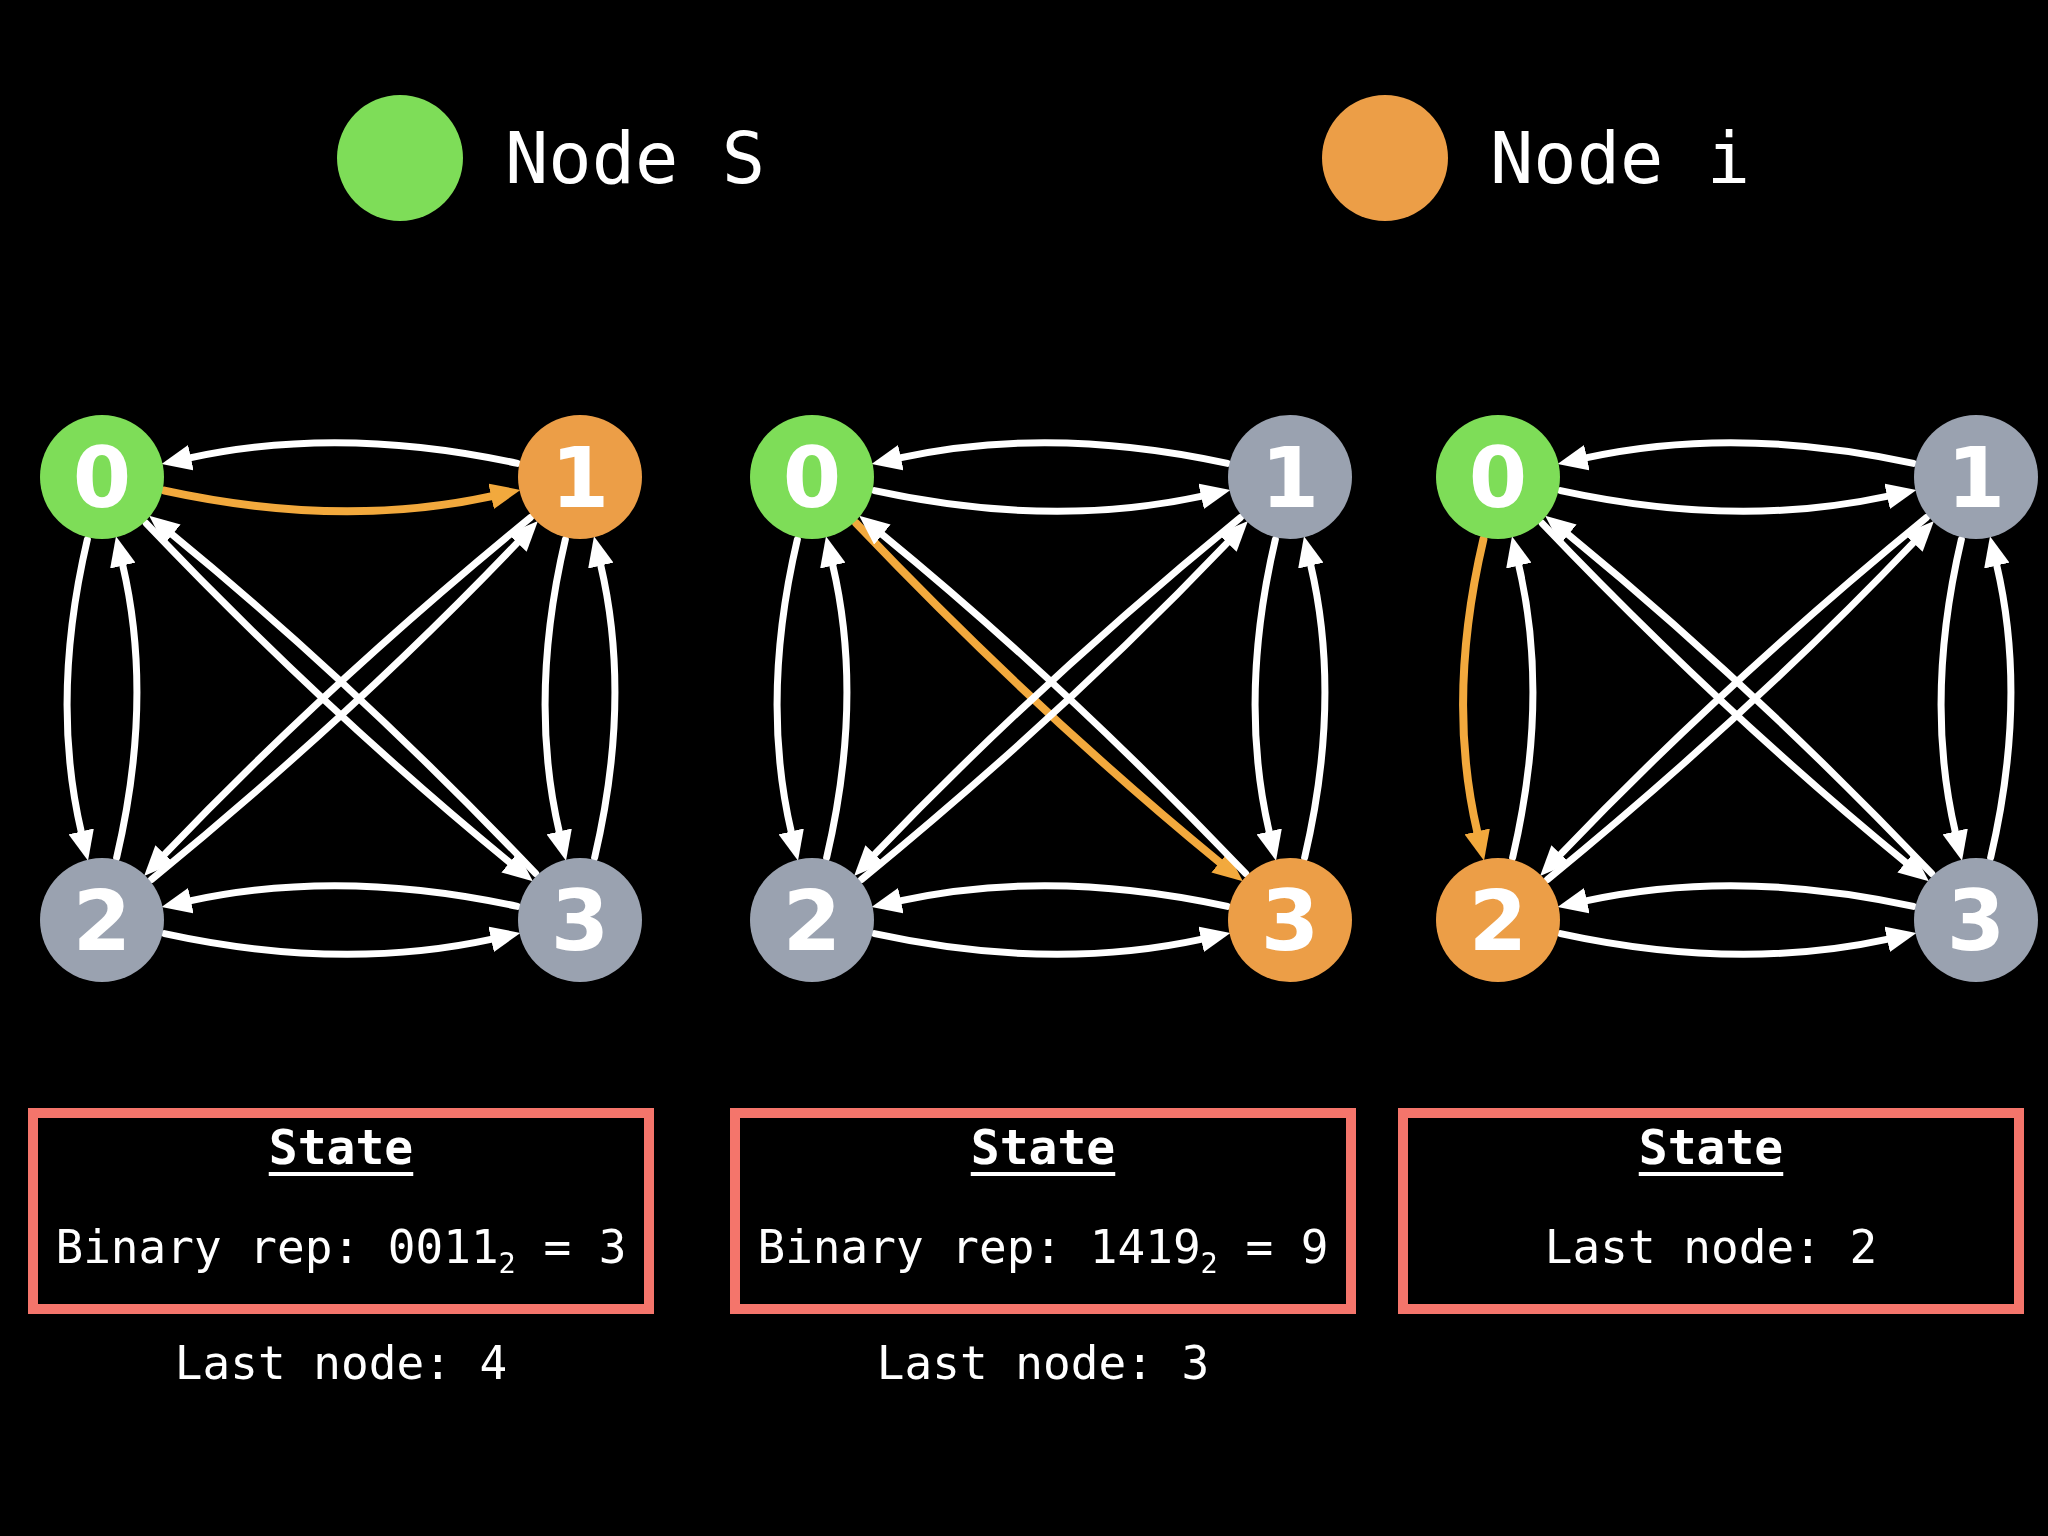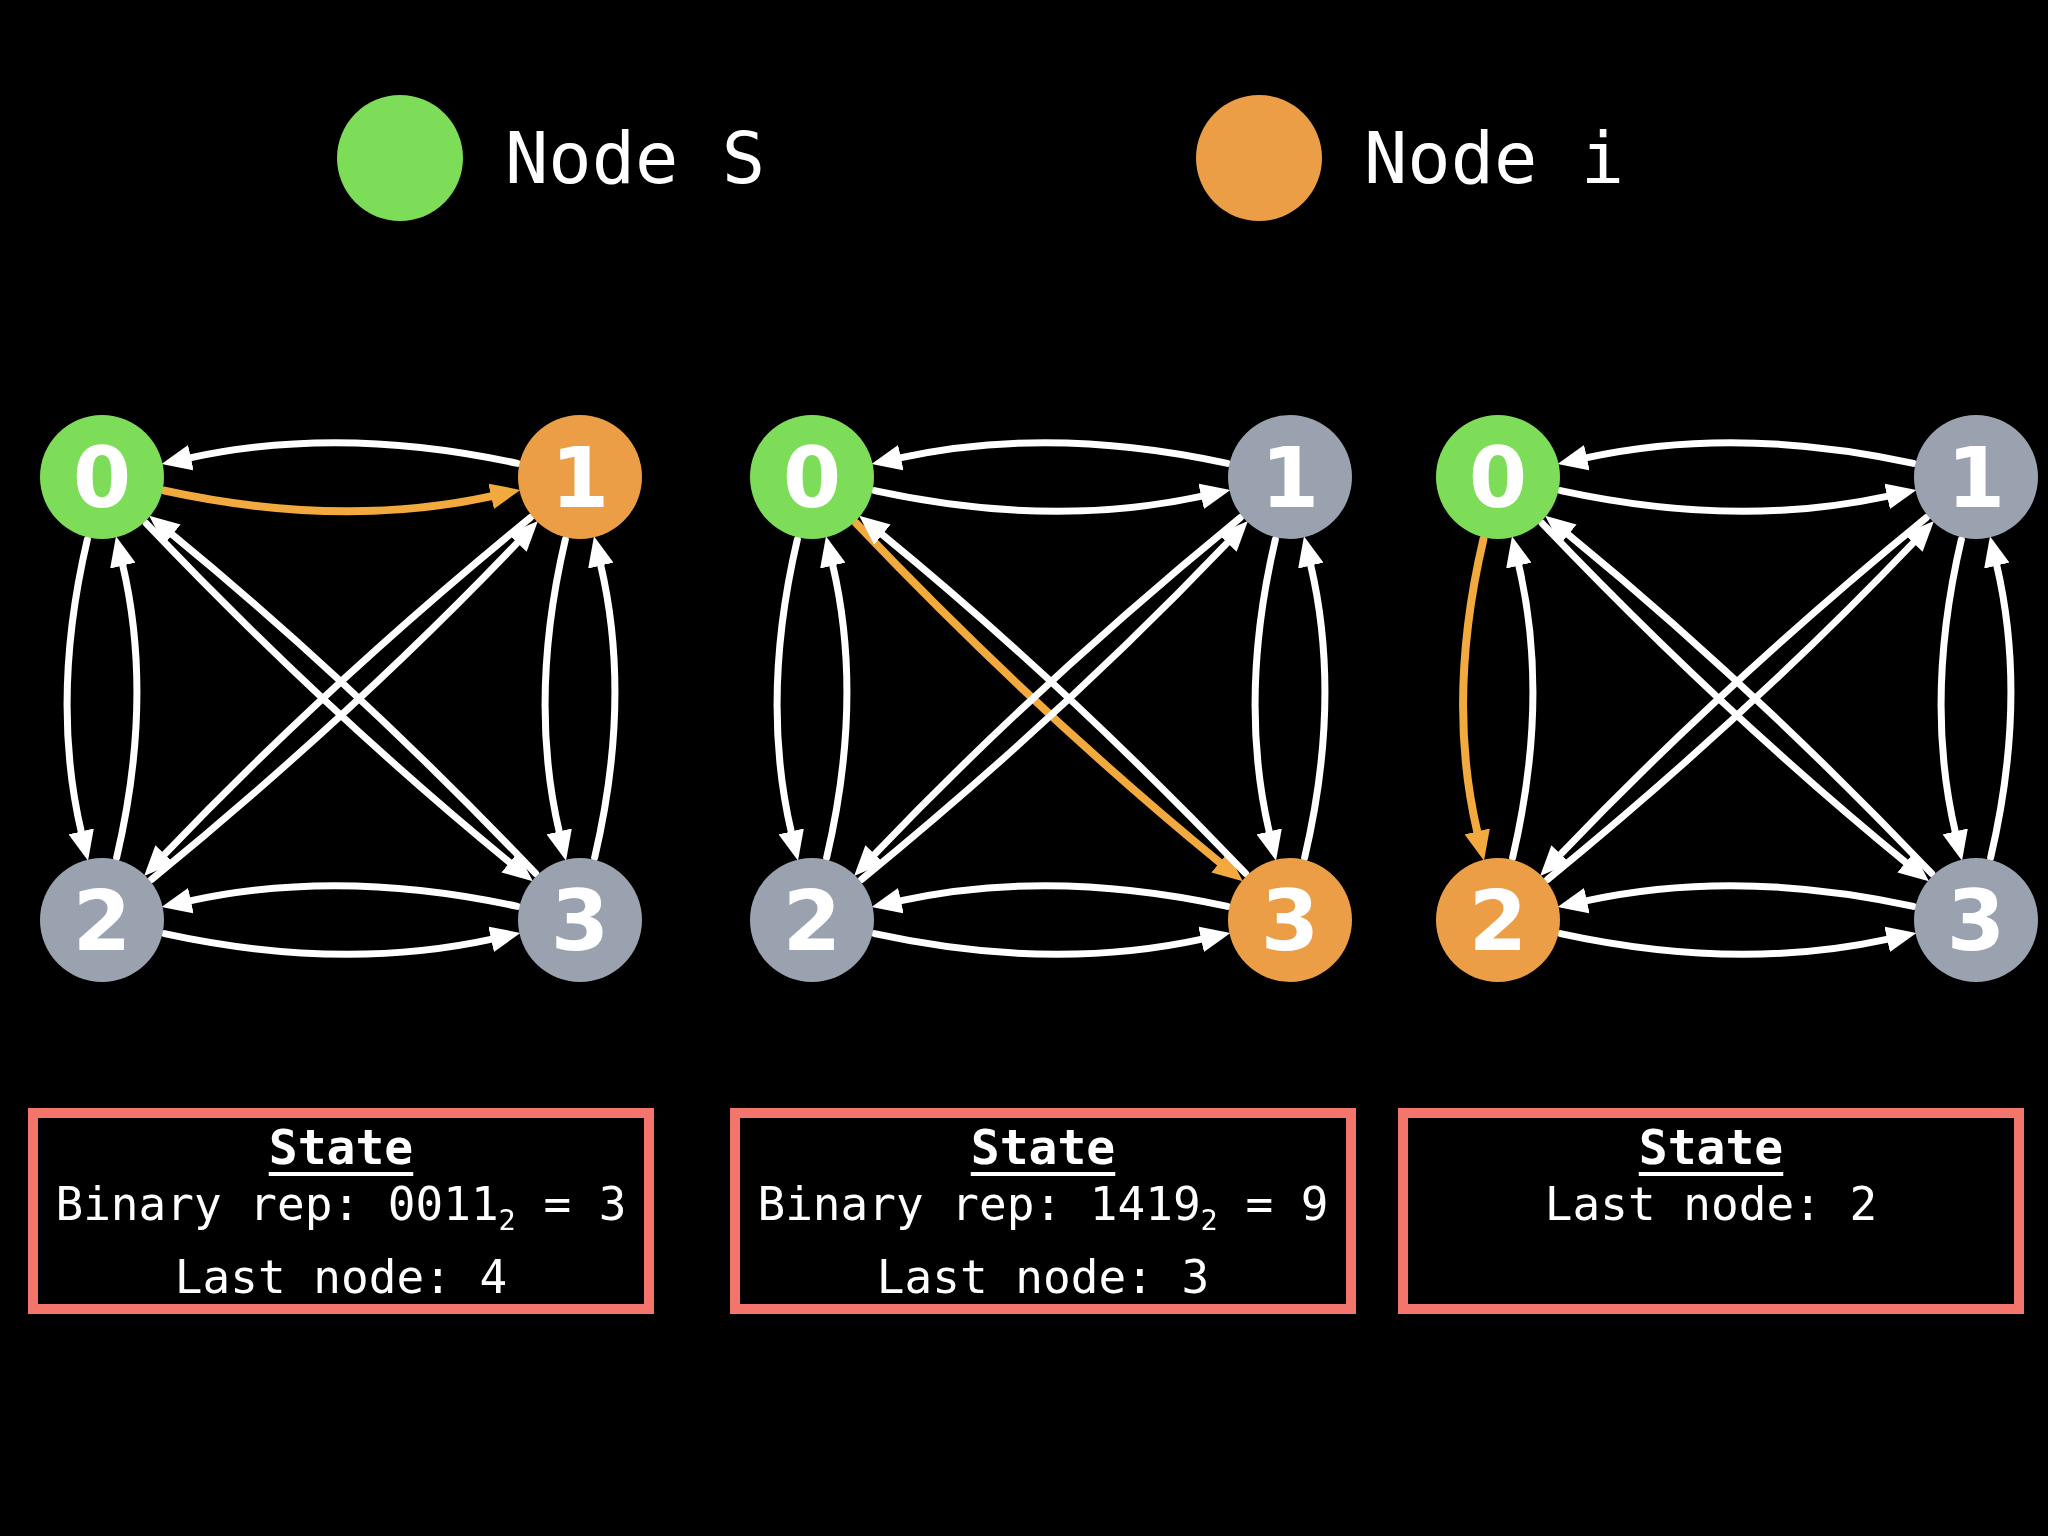--- a/index.html
+++ b/index.html
@@ -28,33 +28,33 @@
   }
   #state-box-0{left:28px;}
   #state-box-1{left:730px;}
   #state-box-2{left:1398px;}
   .state-title{
     font-size:48px;font-weight:bold;line-height:58px;
     text-decoration:underline;
     text-underline-offset:8px;
     text-decoration-thickness:4px;
   }
-  .state-line{font-size:46px;line-height:56px;white-space:pre;}
+  .state-line{font-size:46px;line-height:56px;white-space:pre;margin-top:43px;}
   .state-line sub{font-size:0.62em;}
 </style>
 </head>
 <body>
 
 <div class="stage" style="--bg: #000000; --node-start: #7edd58; --node-current: #ec9e47; --box-border: #f4756b; --text: #ffffff;">
 
   <div class="legend-item" style="left:337px;top:95px">
     <span class="legend-swatch swatch-start"></span>
     <span class="legend-label">Node S</span>
   </div>
-  <div class="legend-item" style="left:1196px;top:95px">
+  <div class="legend-item" style="left:1322px;top:95px">
     <span class="legend-swatch swatch-current"></span>
     <span class="legend-label">Node i</span>
   </div>
 
   <svg id="graph-0" class="graph-svg" viewBox="0 0 682 620">
       <defs>
         <marker id="arrow-white-0" viewBox="0 0 30 26" refX="1" refY="13" markerWidth="30" markerHeight="26" orient="auto" markerUnits="userSpaceOnUse">
           <polygon points="0 0 30 13 0 26" fill="#ffffff"></polygon>
         </marker>
         <marker id="arrow-orange-0" viewBox="0 0 30 26" refX="1" refY="13" markerWidth="30" markerHeight="26" orient="auto" markerUnits="userSpaceOnUse">

